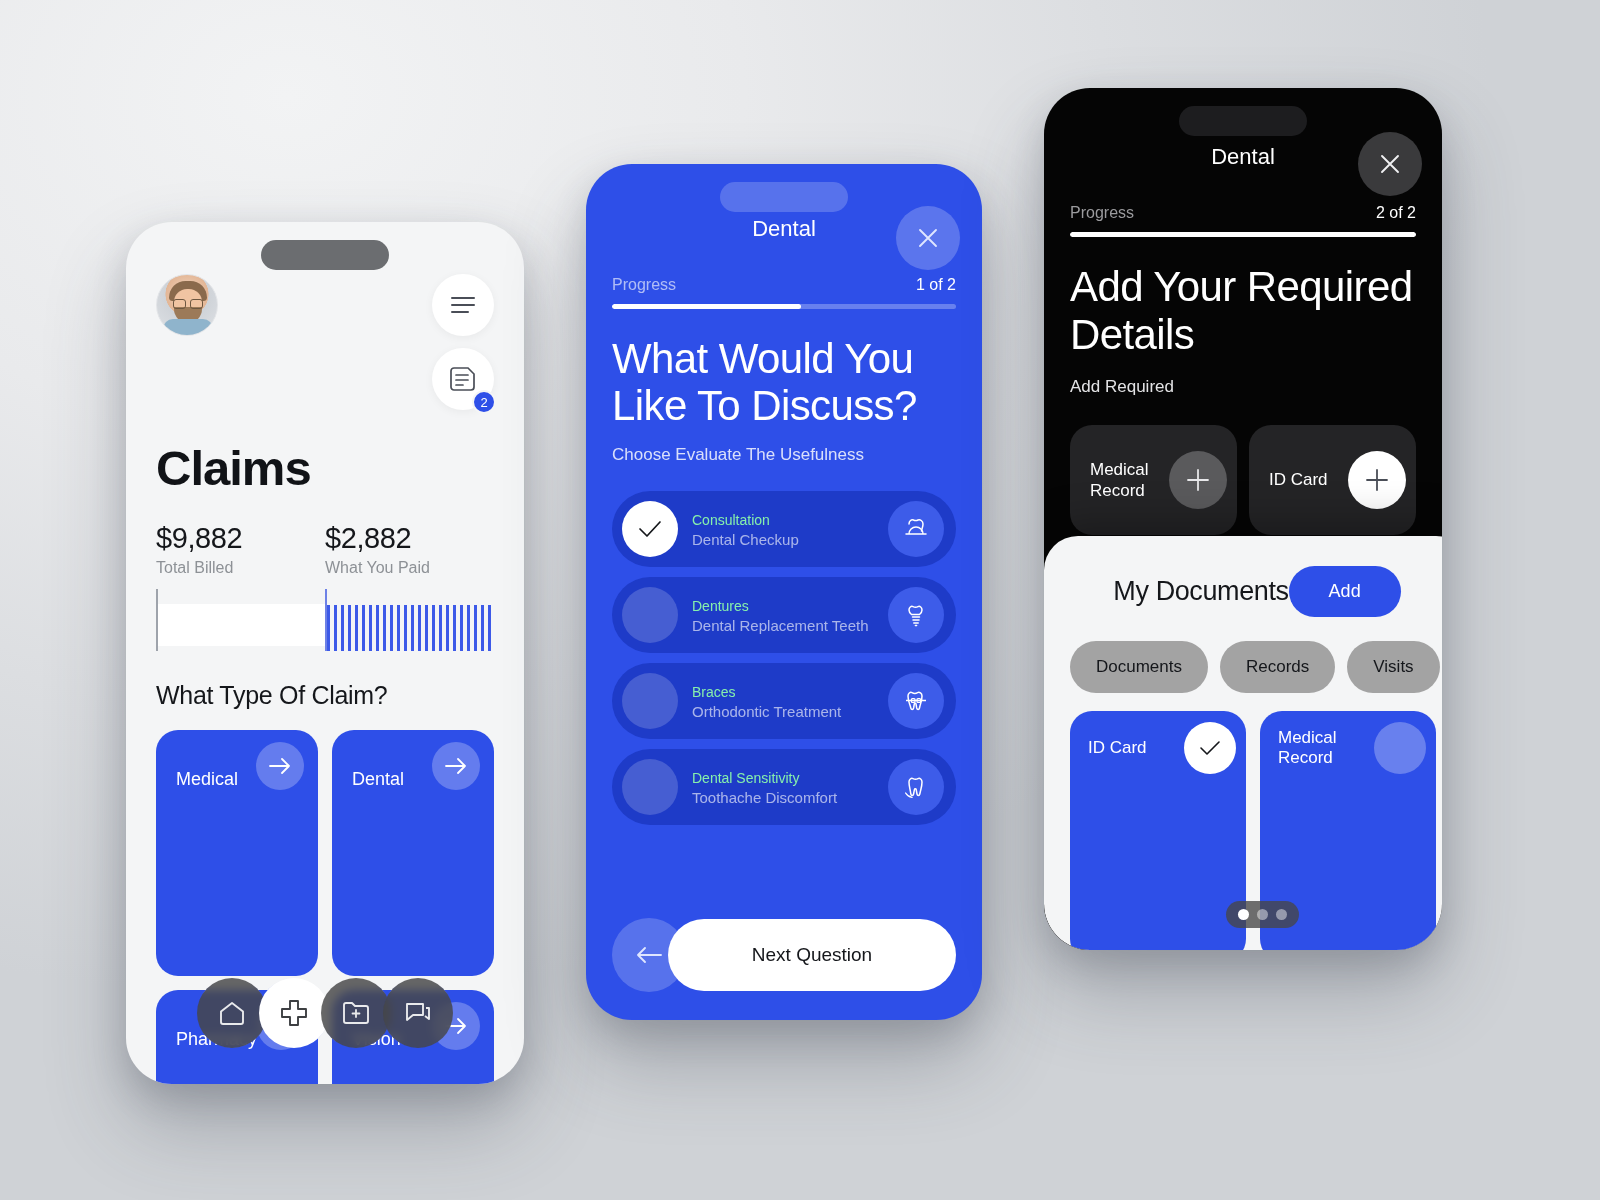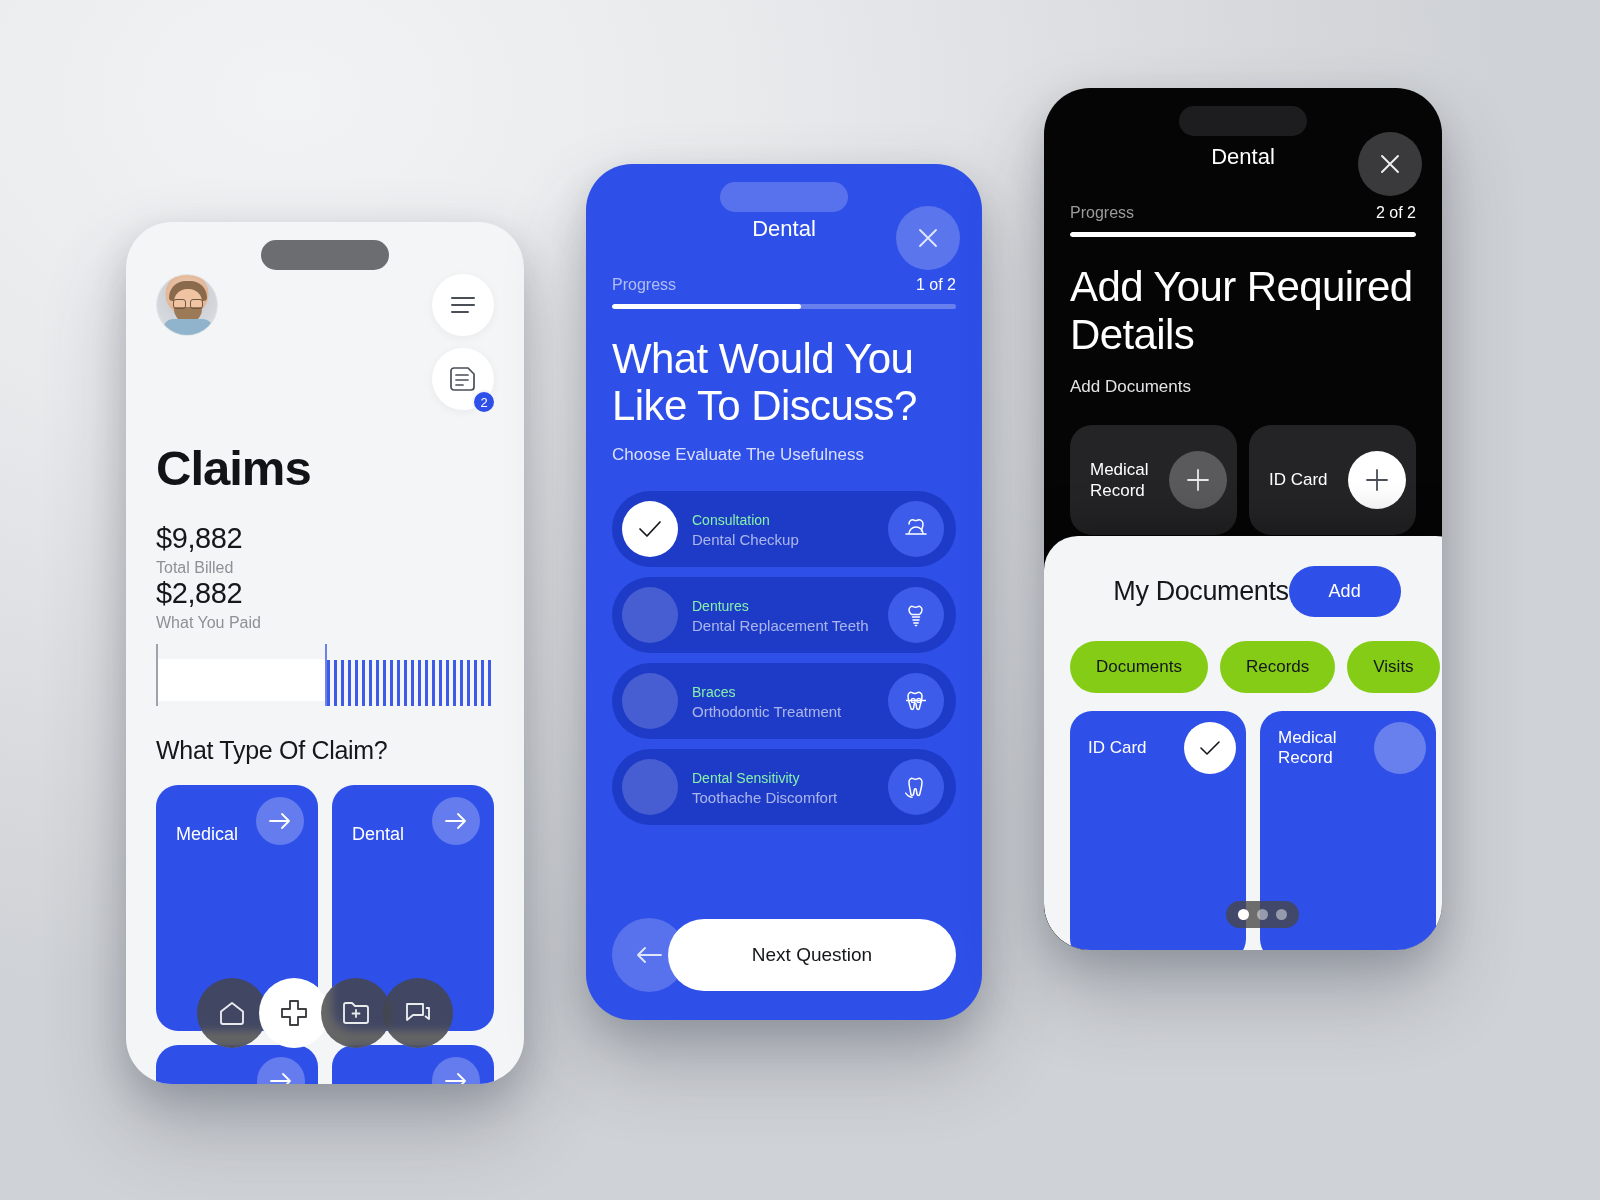--- a/index.html
+++ b/index.html
@@ -55,21 +55,21 @@
   .p1-rightstack { display: flex; flex-direction: column; gap: 12px; align-items: flex-end; position: relative; }
   .hamburger { width: 24px; height: 16px; display:flex; flex-direction: column; justify-content: space-between; }
   .hamburger i { display:block; height: 2px; border-radius: 2px; background: #4a4e57; }
   .hamburger i:nth-child(1){width:24px} .hamburger i:nth-child(2){width:24px} .hamburger i:nth-child(3){width:18px}
   .badge {
     position: absolute; right: -2px; bottom: -4px; min-width: 24px; height: 24px; border-radius: 12px;
     background: #2e4fe8; color: #fff; font-size: 13px; display:flex; align-items:center; justify-content:center;
     border: 2px solid #f4f5f6; font-weight: 500;
   }
   .p1-title { font-size: 49px; font-weight: 700; color: #111317; letter-spacing: -1px; margin-top: 30px; }
-  .stats { display: flex; margin-top: 26px; flex-direction: column; }
+  .stats { display: flex; margin-top: 26px; }
   .stat { flex: 1; }
   .stat .val { font-size: 29px; color: #15171b; font-weight: 500; letter-spacing: -.4px; }
   .stat .lab { font-size: 16px; color: #8d9196; margin-top: 4px; }
   .barwrap { display: flex; margin-top: 12px; height: 62px; align-items: stretch; }
   .bar-left { flex: 1; border-left: 2px solid #9ea3ab; background: linear-gradient(to bottom, #f4f5f6 0 24%, #ffffff 24% 92%, #f4f5f6 92% 100%); }
   .bar-right { flex: 1; border-left: 2px solid #6d81e6; position: relative; }
   .hatch {
     position: absolute; left: 0; right: 0; top: 16px; bottom: 0;
     background: repeating-linear-gradient(to right, #3d5ae8 0 3px, rgba(255,255,255,0) 3px 7px);
   }
@@ -184,21 +184,21 @@
 
   .sheet {
     position: absolute; left: 0; right: -28px; bottom: 0; top: 448px;
     background: #f4f5f6; border-radius: 34px 34px 46px 46px;
     box-shadow: 0 -12px 40px rgba(0,0,0,.30); padding: 30px 26px 0 26px; overflow: hidden;
   }
   .sheet-head { display: flex; align-items: center; justify-content: center; }
   .sheet-head .h { font-size: 27px; color: #15171b; font-weight: 400; letter-spacing: -.4px; }
   .add-btn { background: #2e4fe8; color: #fff; border-radius: 26px; padding: 15px 40px; font-size: 18px; }
   .chips { display: flex; gap: 12px; margin-top: 24px; }
-  .chip { background: #84cc16; border-radius: 26px; padding: 16px 26px; font-size: 17px; color: #15171b; white-space: nowrap; }
+  .chip { background: #a3a3a3; border-radius: 26px; padding: 16px 26px; font-size: 17px; color: #15171b; white-space: nowrap; }
   .doccards { display: flex; gap: 14px; margin-top: 18px; }
   .doccard { width: 176px; flex: none; border-radius: 22px; overflow: hidden; background: #2e4fe8; height: 250px; position: relative; }
   .doccard .dc-head { display:flex; align-items:center; justify-content: space-between; padding: 14px 10px 12px 18px; height: 72px; }
   .doccard .dc-lab { color: #fff; font-size: 17px; line-height: 1.2; }
   .dc-circ { width: 52px; height: 52px; border-radius: 50%; background: rgba(255,255,255,.28); flex: none;
     display:flex; align-items:center; justify-content:center; }
   .dc-circ.white { background: #fff; }
   .dc-photo { position: absolute; left:0; right:0; top: 72px; bottom: 0; border-radius: 22px; overflow:hidden; }
   .photo-idcard { background: linear-gradient(to bottom,#9a9b9e 0 34%, #b5b6b9 100%); position: relative; }
   .photo-idcard .finger { position: absolute; left:-6%; top: 4%; width: 58%; height: 96%;
@@ -472,21 +472,21 @@
 
       <div class="p3-prog-row">
         <span class="lbl">Progress</span>
         <span class="cnt">2 of 2</span>
       </div>
       <div class="p3-track">
         <div class="p3-fill" id="p3fill" style="width: 100%;"></div>
       </div>
 
       <div class="p3-h1">Add Your Required Details</div>
-      <div class="p3-sub">Add Documents</div>
+      <div class="p3-sub">Add Required</div>
 
       <div class="dark-cards">
         <div class="dcard">
           <span class="dlab">Medical Record</span>
           <span class="plus-circle">
             <svg width="26" height="26" viewBox="0 0 26 26">
                 <path d="M13 3v20M3 13h20" stroke="#e8e8ea" stroke-width="1.8" stroke-linecap="round"></path>
               </svg>
           </span>
         </div>

